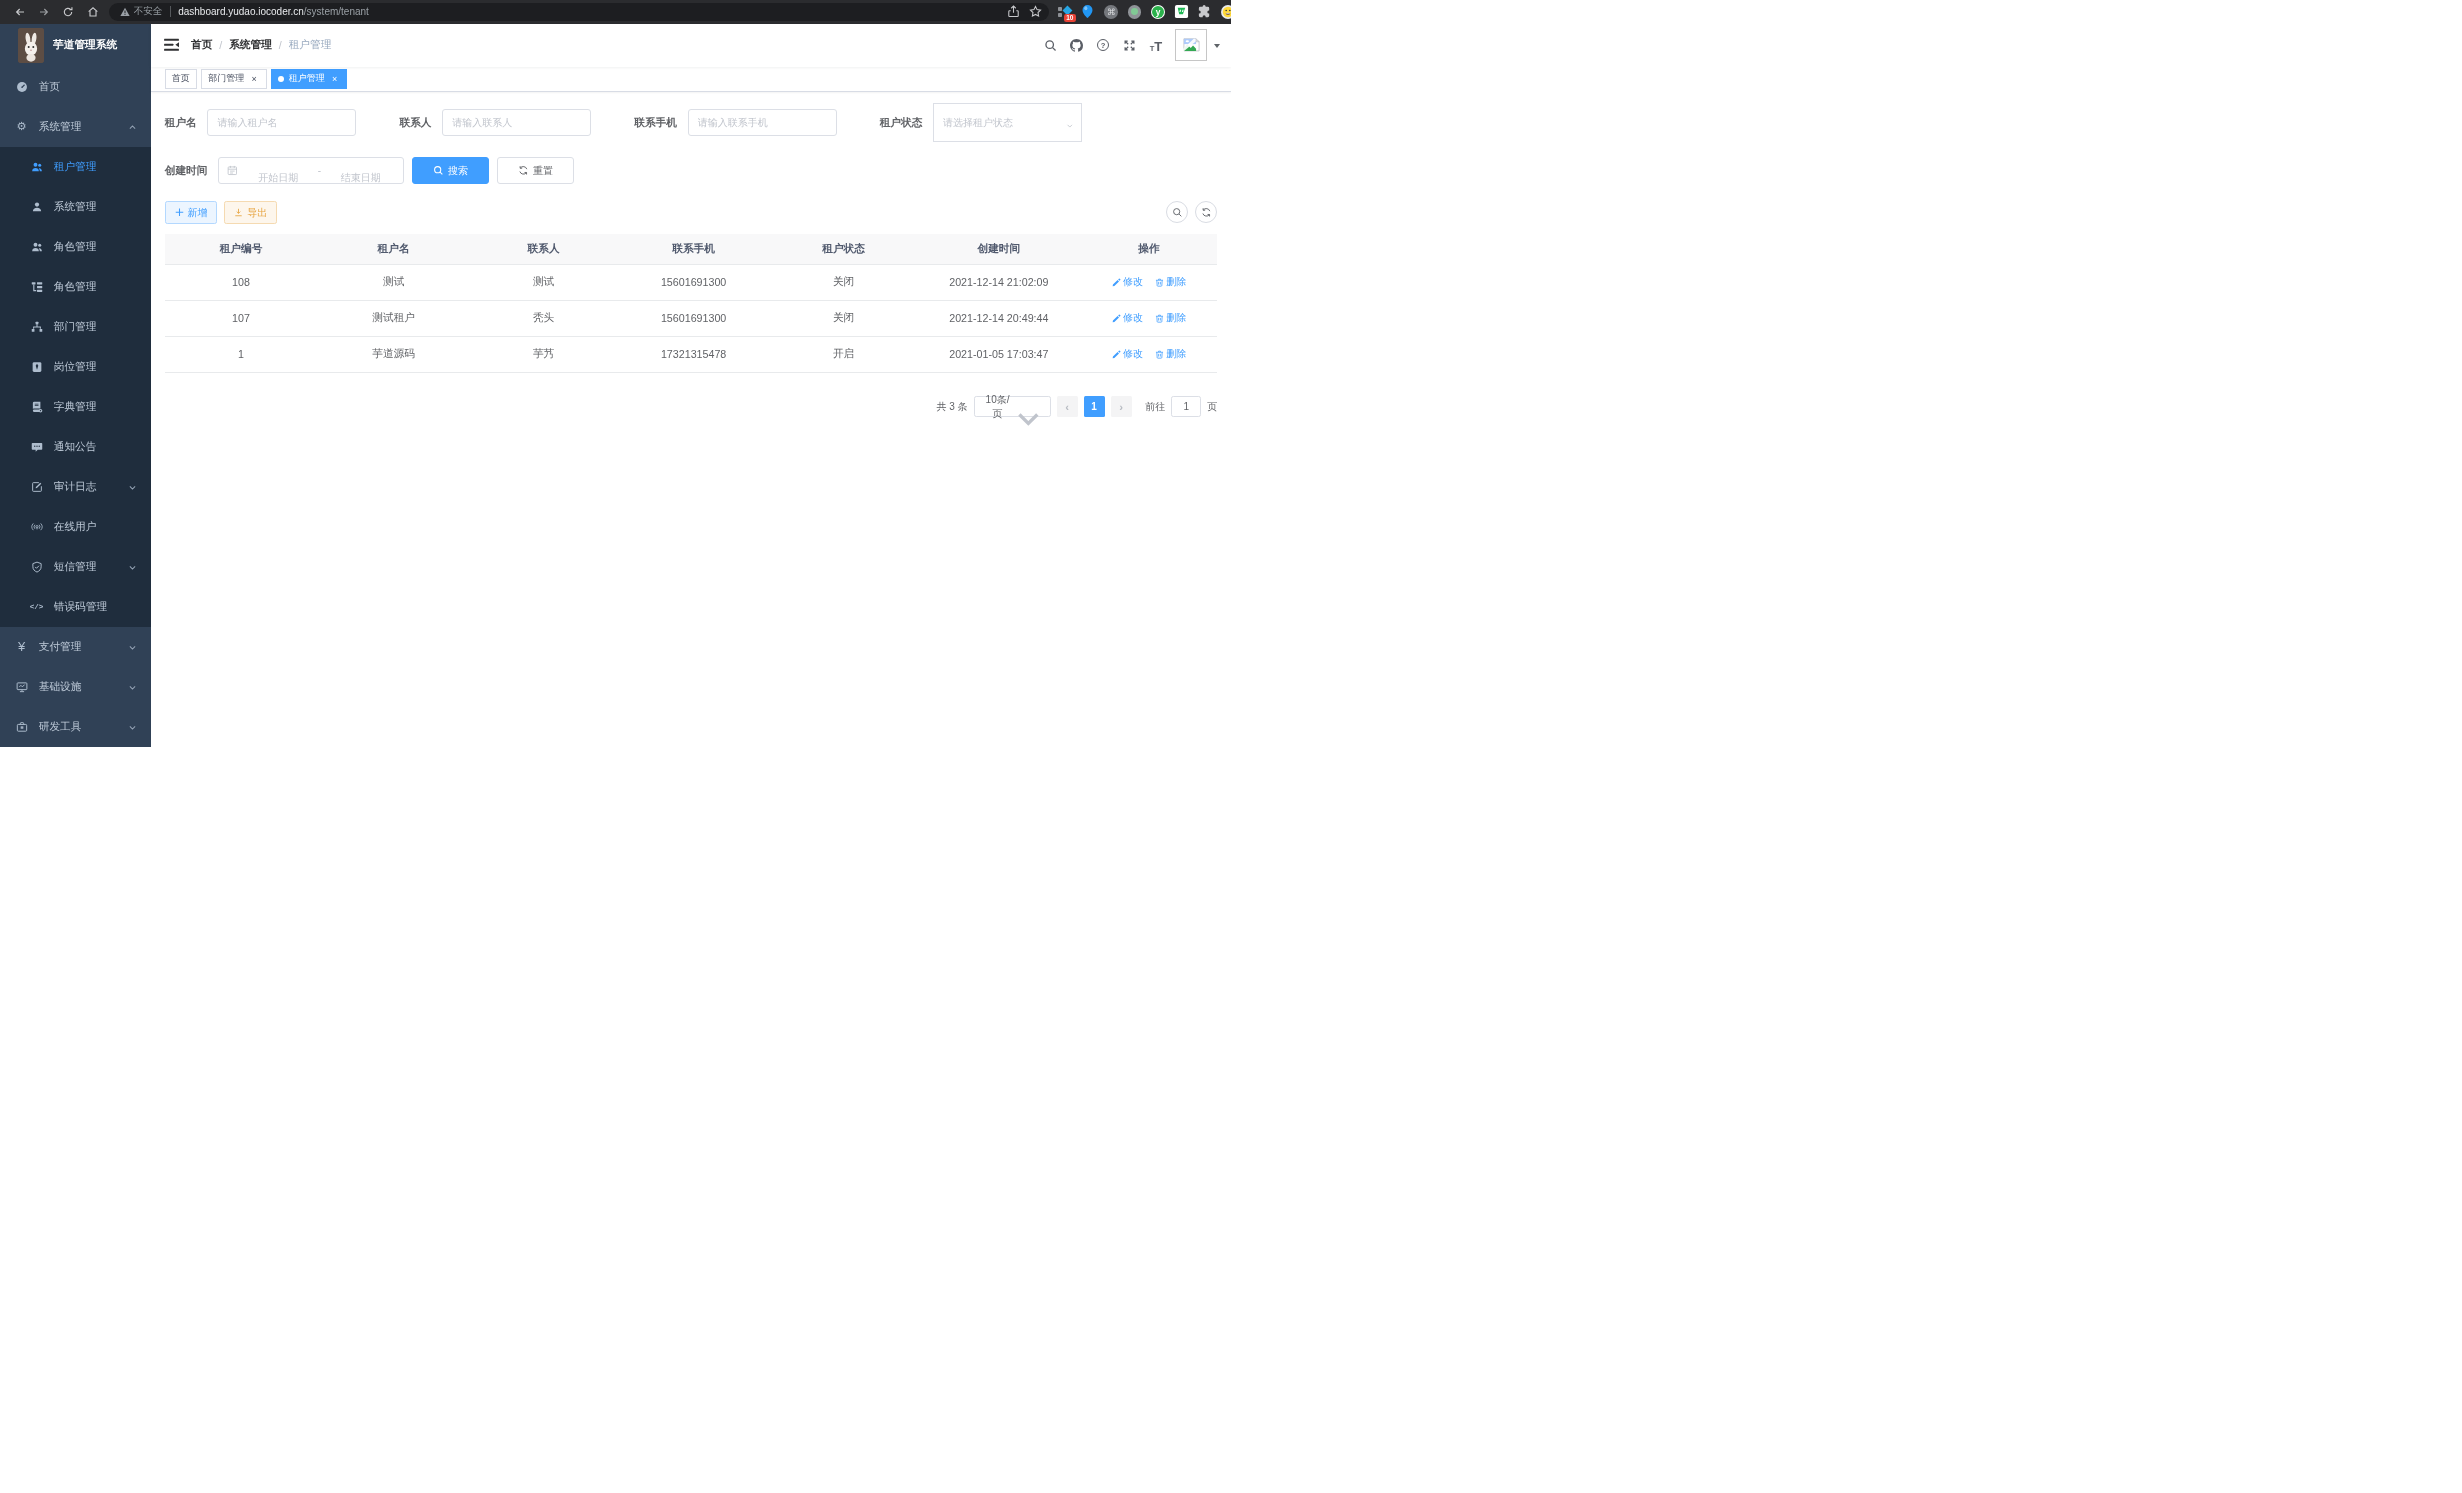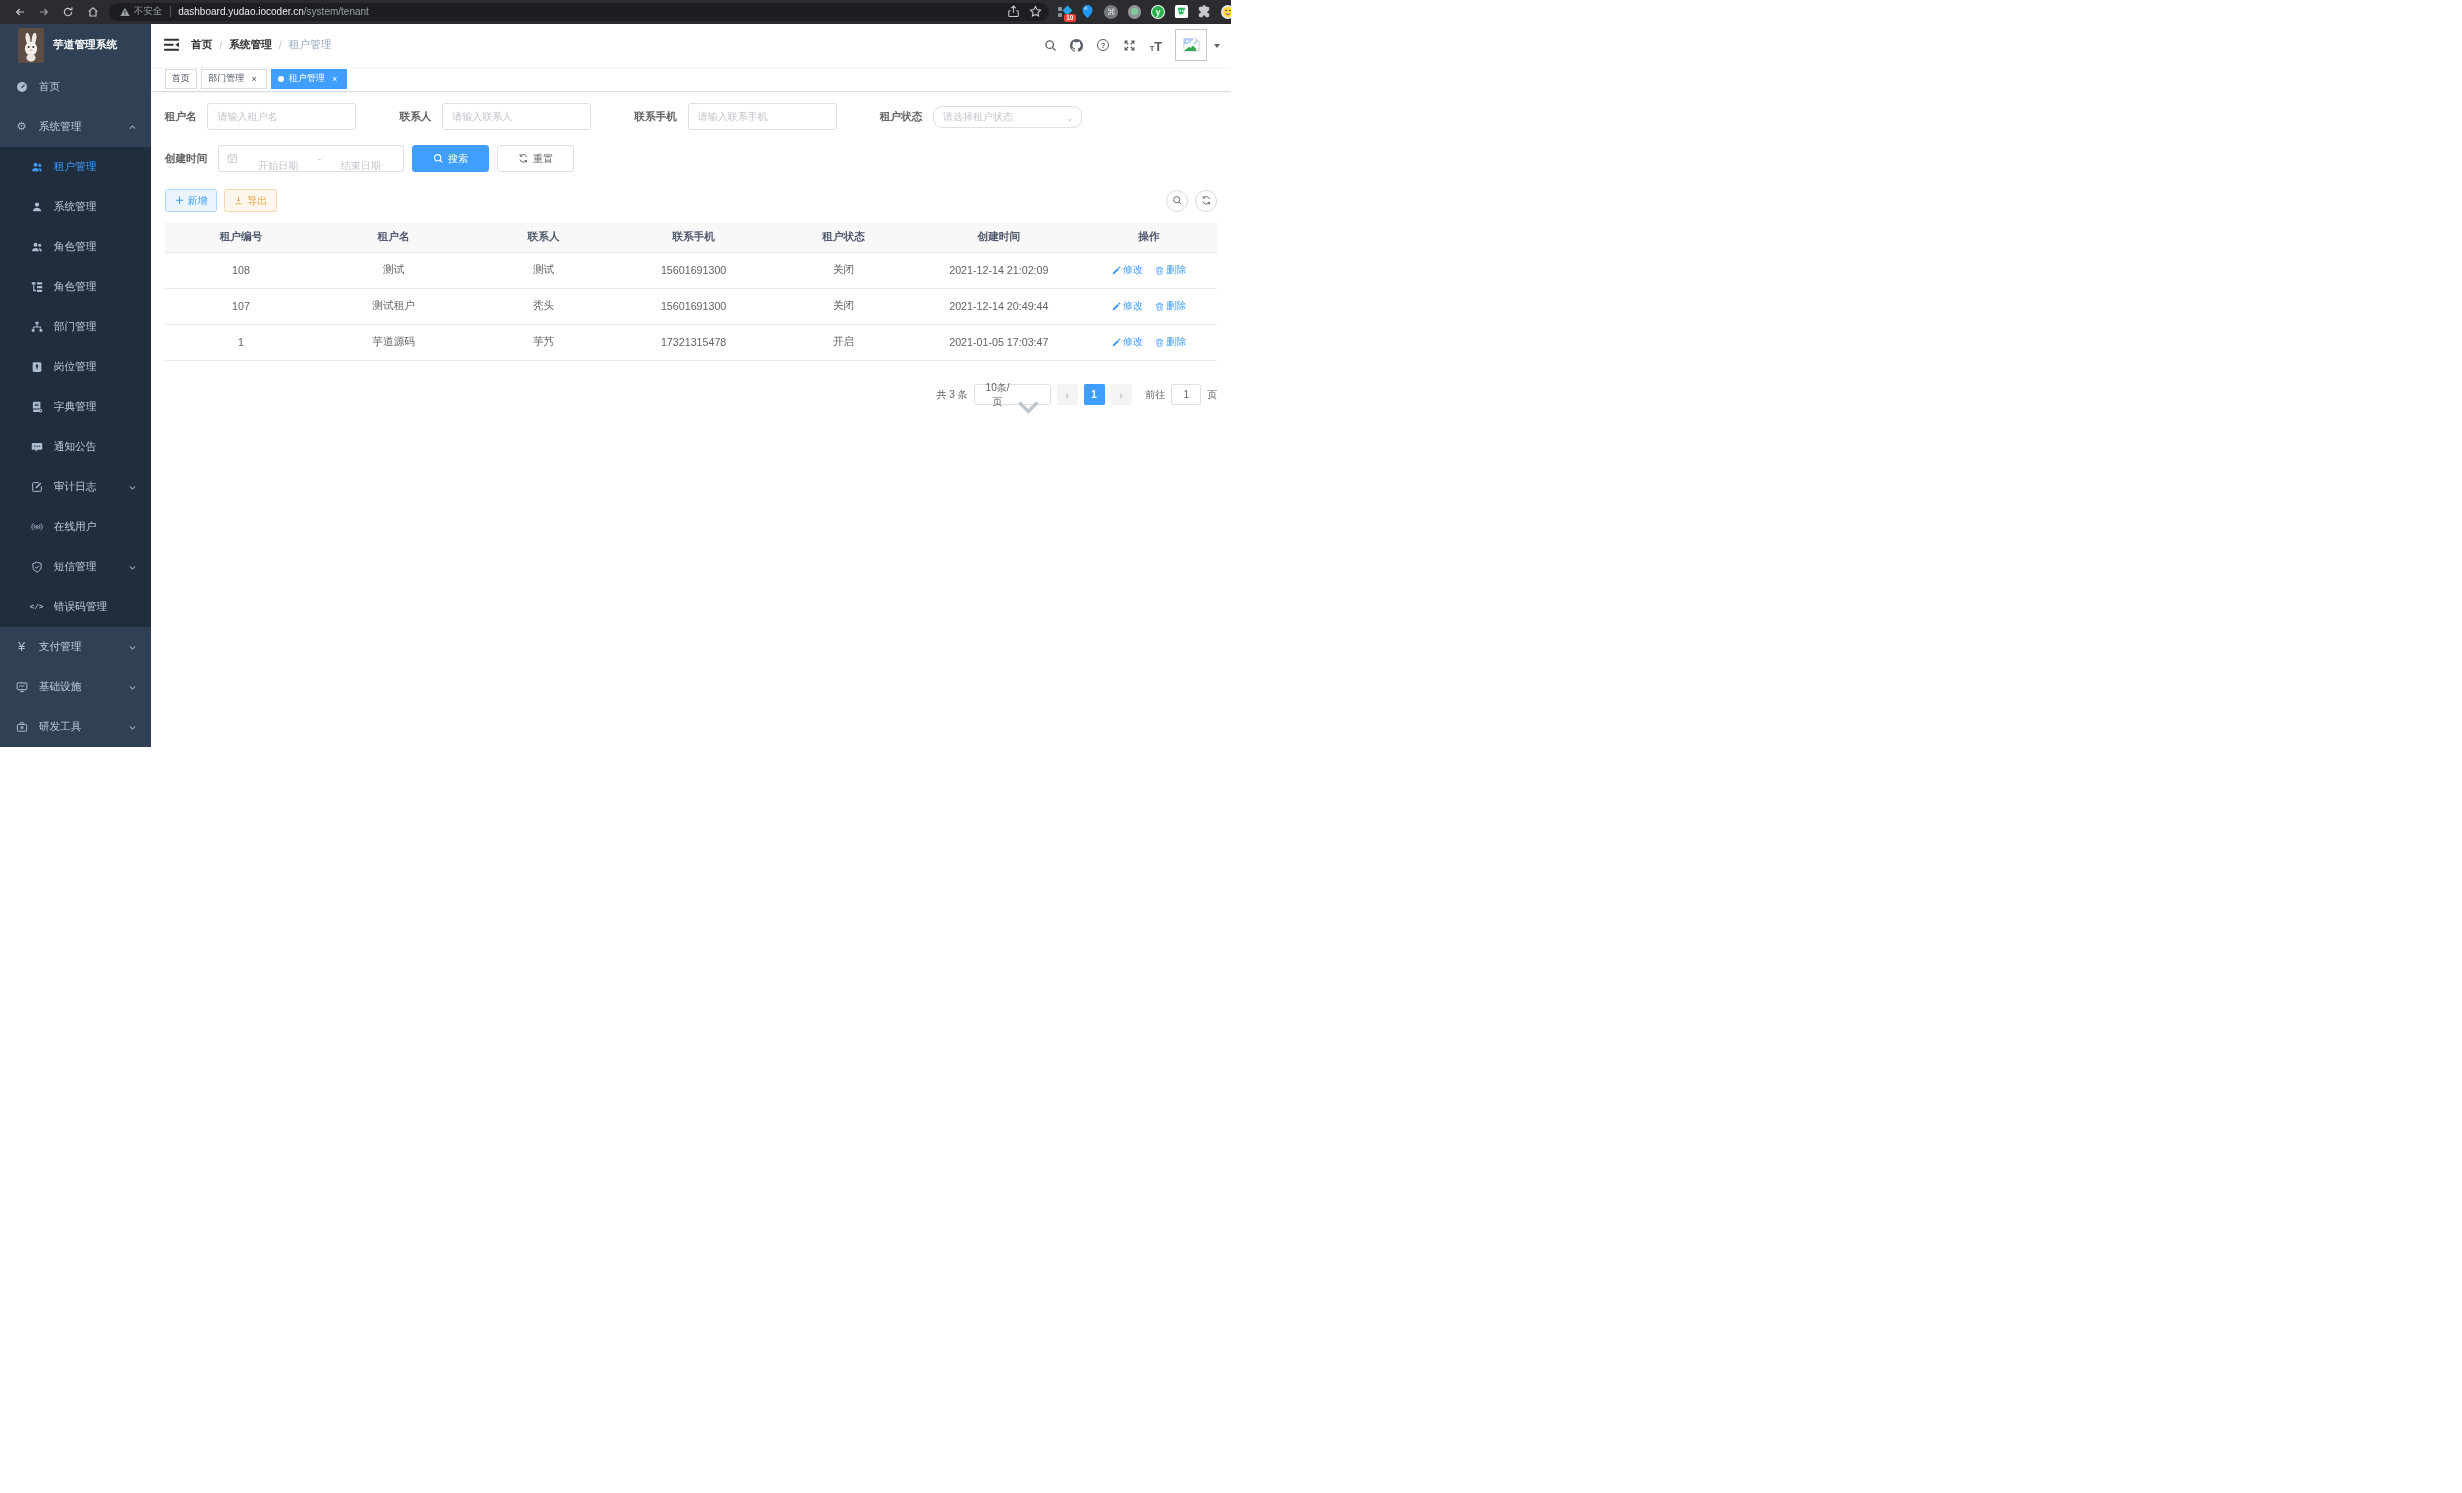--- a/index.html
+++ b/index.html
@@ -96,38 +96,38 @@
   
   .content { position:absolute; top:93px; left:151px; right:0; bottom:0; background:#fff;
     padding:10px 13.7px 0 13.7px; }
   .form-row { display:flex; align-items:center; margin-bottom:15px; }
   .sf-item { display:flex; align-items:center; margin-right:43px; }
   .sf-label { font-size:10.7px; font-weight:700; color:#606266; margin-right:10.7px; white-space:nowrap; }
   .el-input { width:149px; height:27px; border:0.8px solid #dcdfe6; border-radius:3px;
     font-size:10px; color:#606266; padding:0 9px; outline:none; background:#fff;
     font-family:inherit; }
   .el-input::placeholder { color:#c0c4cc; }
-  .el-select { width:149px; height:22px; border:0.8px solid #dcdfe6; border-radius:9px;
+  .el-select { width:149px; height:39px; border:0.8px solid #dcdfe6; border-radius:0;
     display:flex; align-items:center; padding:0 7.6px 0 9px; cursor:pointer; background:#fff; }
   .el-select .ph { font-size:10px; color:#c0c4cc; flex:1; }
   .sel-caret { width:7.6px; height:7.6px; color:#c0c4cc; }
   .date-range { width:186px; height:27px; border:0.8px solid #dcdfe6; border-radius:3px;
     display:flex; align-items:center; padding:0 7.6px; color:#c0c4cc; font-size:10px; background:#fff; }
   .date-range .cal { width:10.7px; height:10.7px; margin-right:6px; color:#c0c4cc; flex:none; }
   .date-range .dp { flex:1; text-align:center;margin-top:15px; }
   .date-range .sep { padding:0 4.6px; color:#c0c4cc; }
   .btn { display:inline-flex; align-items:center; justify-content:center; border-radius:3px;
     cursor:pointer; font-size:10px; height:27px; padding:0 20px; border:0.8px solid #dcdfe6;
     background:#fff; color:#606266; white-space:nowrap; }
   .btn .bic { width:10.7px; height:10.7px; margin-right:4.6px; display:flex; }
   .btn .bic svg { width:10.7px; height:10.7px; }
   .btn-primary { background:#409eff; border-color:#409eff; color:#fff; }
   .btn-search { margin-left:7.6px; }
   .btn-reset { margin-left:7.6px; }
-  .toolbar-row { display:flex; align-items:center; margin-bottom:10px; }
+  .toolbar-row { display:flex; align-items:flex-start; margin-bottom:10px; }
   .btn-mini { height:23px; font-size:10px; padding:0 9px; border-radius:2.3px; }
   .btn-plain-primary { background:#ecf5ff; border-color:#b3d8ff; color:#409eff; }
   .btn-plain-warning { background:#fdf6ec; border-color:#f5dab1; color:#e6a23c; margin-left:6.9px; }
   .btn-mini .bic { width:9px; height:9px; margin-right:3.8px; font-style:normal; font-size:10px;
     align-items:center; justify-content:center; line-height:1; }
   .tool-circles { margin-left:auto; display:flex; gap:6.9px; }
   .circle-btn { width:22px; height:22px; border-radius:50%; border:0.8px solid #d9dce3;
     display:flex; align-items:center; justify-content:center; color:#5f6368; cursor:pointer; background:#fff; }
   .circle-btn svg { width:10.7px; height:10.7px; }
 

